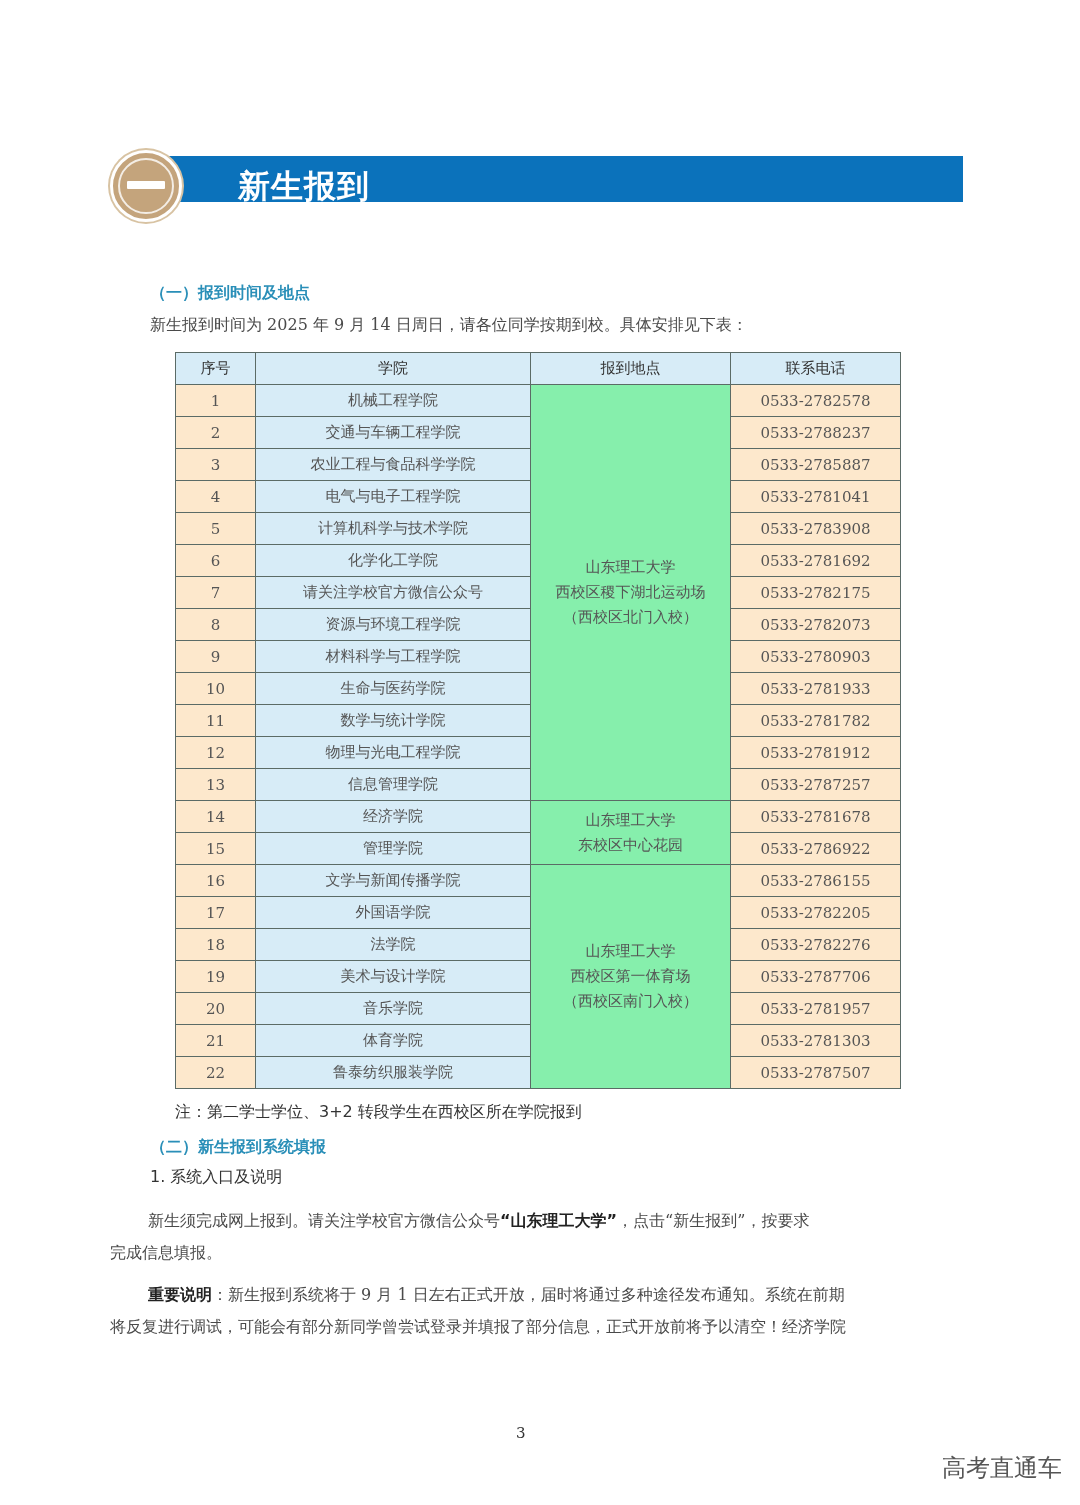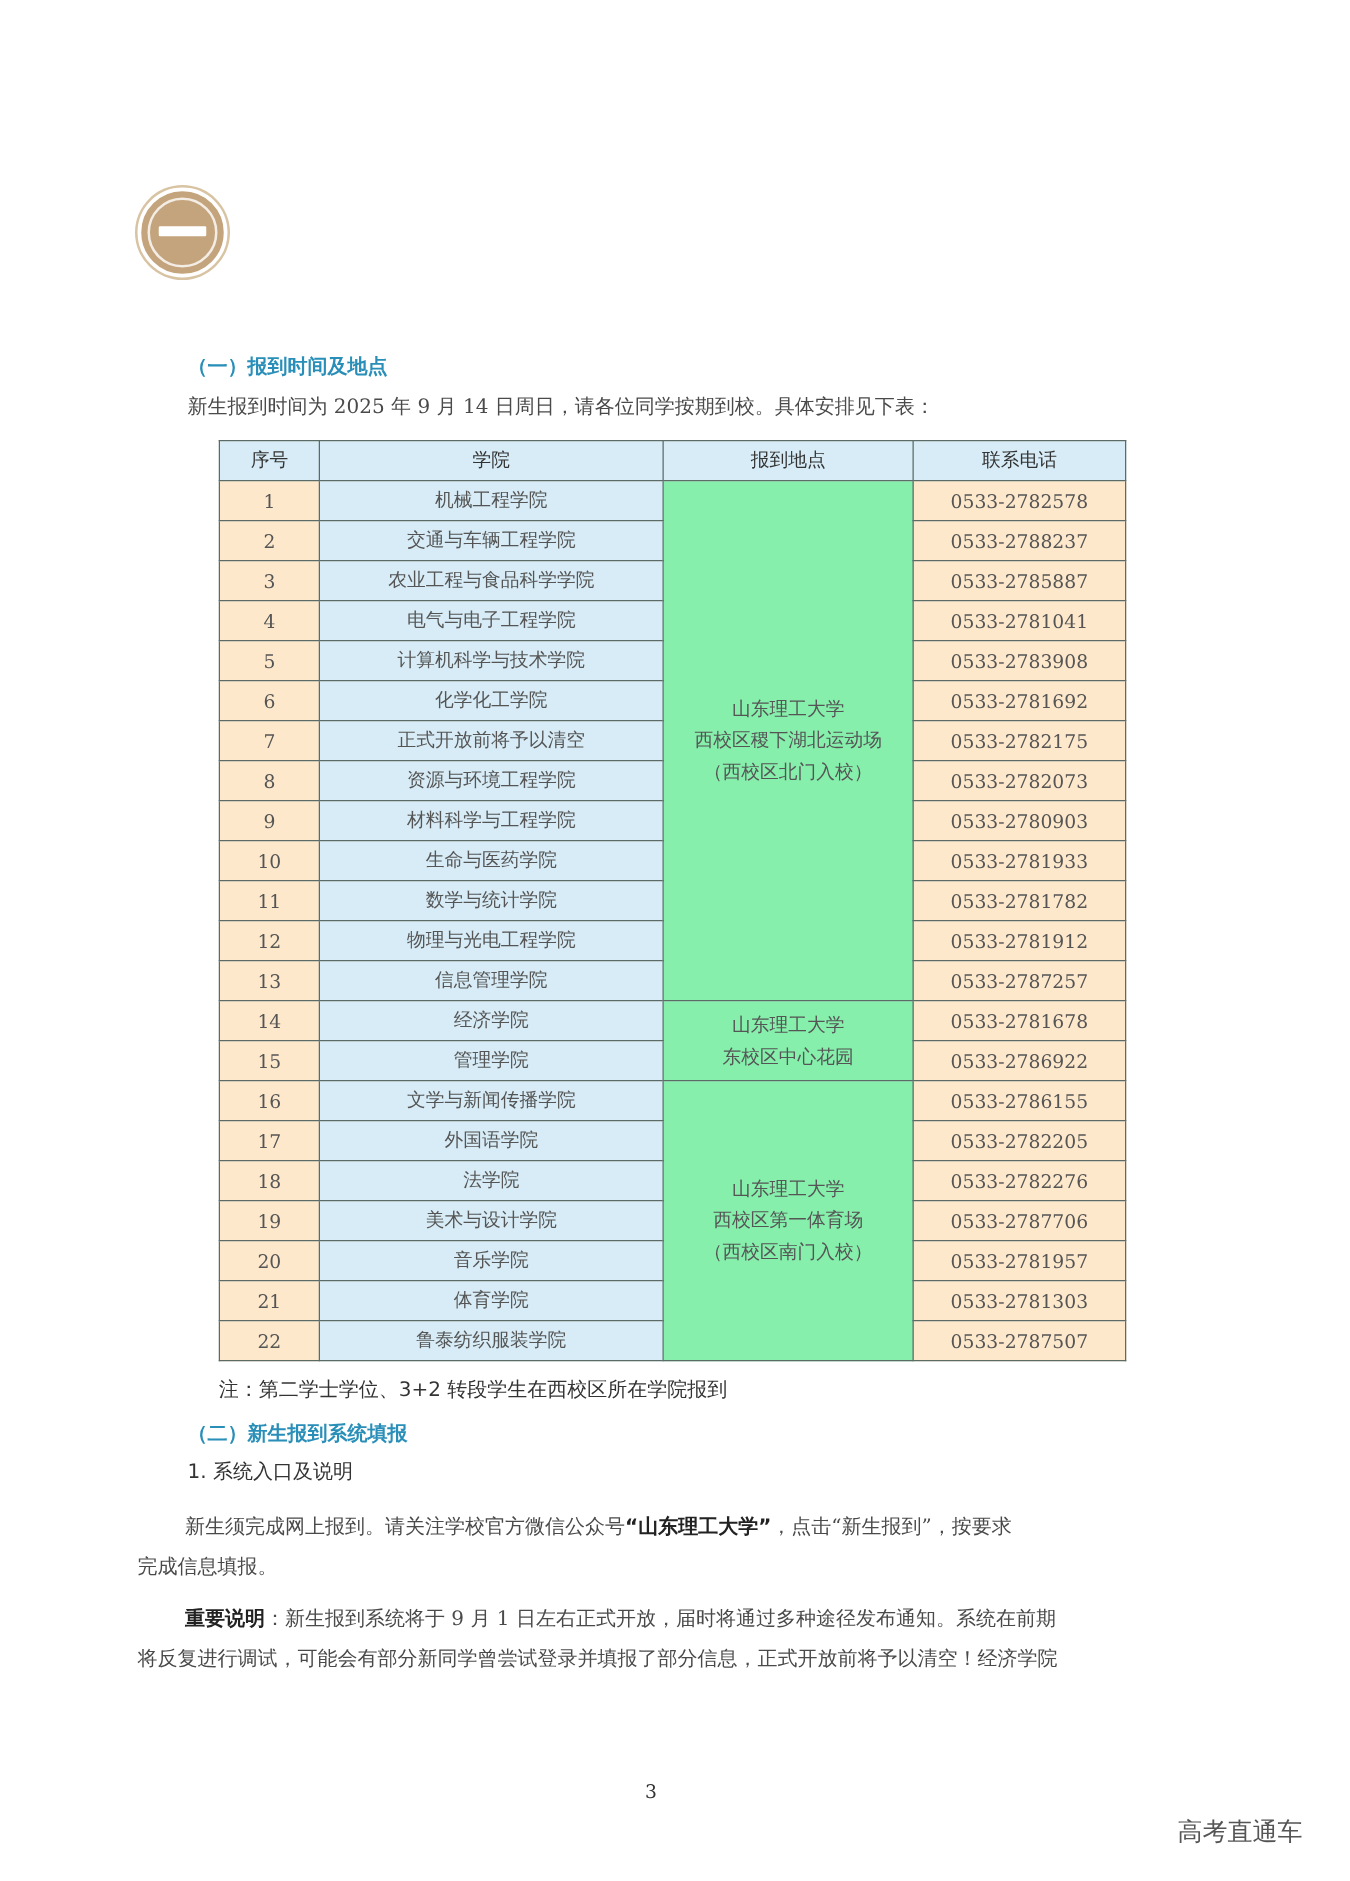--- a/index.html
+++ b/index.html
@@ -51,27 +51,30 @@
     position:absolute; left:175px; top:1102px; font-family:"DejaVu Sans","Liberation Sans",sans-serif;
     font-size:16px; color:#333;
   }
   .item-title {
     position:absolute; left:150px; top:1167px; font-family:"DejaVu Sans","Liberation Sans",sans-serif;
     font-size:16px; color:#333;
   }
   .page-num { position:absolute; left:516px; top:1424px; font-size:15px; color:#333; }
   .watermark {
     position:absolute; left:942px; top:1452px; font-family:Liberation Sans, sans-serif;
-    font-size:20px; color:#555;
+    font-size:24px; color:#555;
   }
 </style>
 </head>
 <body>
 
 <div class="banner">
+  <div class="banner-bar">
+    <span class="banner-title">新生报到</span>
+  </div>
   <div class="badge">
     <div class="badge-ring"></div>
     <div class="badge-dash"></div>
   </div>
 </div>
 
 <div class="sub-heading" style="left:150px; top:283px;">（一）报到时间及地点</div>
 <div class="para" style="left:150px; top:309px;">新生报到时间为 2025 年 9 月 14 日周日，请各位同学按期到校。具体安排见下表：</div>
 
 <table class="reg">
@@ -114,21 +117,21 @@
         <td class="c-col">计算机科学与技术学院</td>
         <td class="c-tel">0533-2783908</td>
       </tr>
       <tr>
         <td class="c-no">6</td>
         <td class="c-col">化学化工学院</td>
         <td class="c-tel">0533-2781692</td>
       </tr>
       <tr>
         <td class="c-no">7</td>
-        <td class="c-col">正式开放前将予以清空</td>
+        <td class="c-col">请关注学校官方微信公众号</td>
         <td class="c-tel">0533-2782175</td>
       </tr>
       <tr>
         <td class="c-no">8</td>
         <td class="c-col">资源与环境工程学院</td>
         <td class="c-tel">0533-2782073</td>
       </tr>
       <tr>
         <td class="c-no">9</td>
         <td class="c-col">材料科学与工程学院</td>

